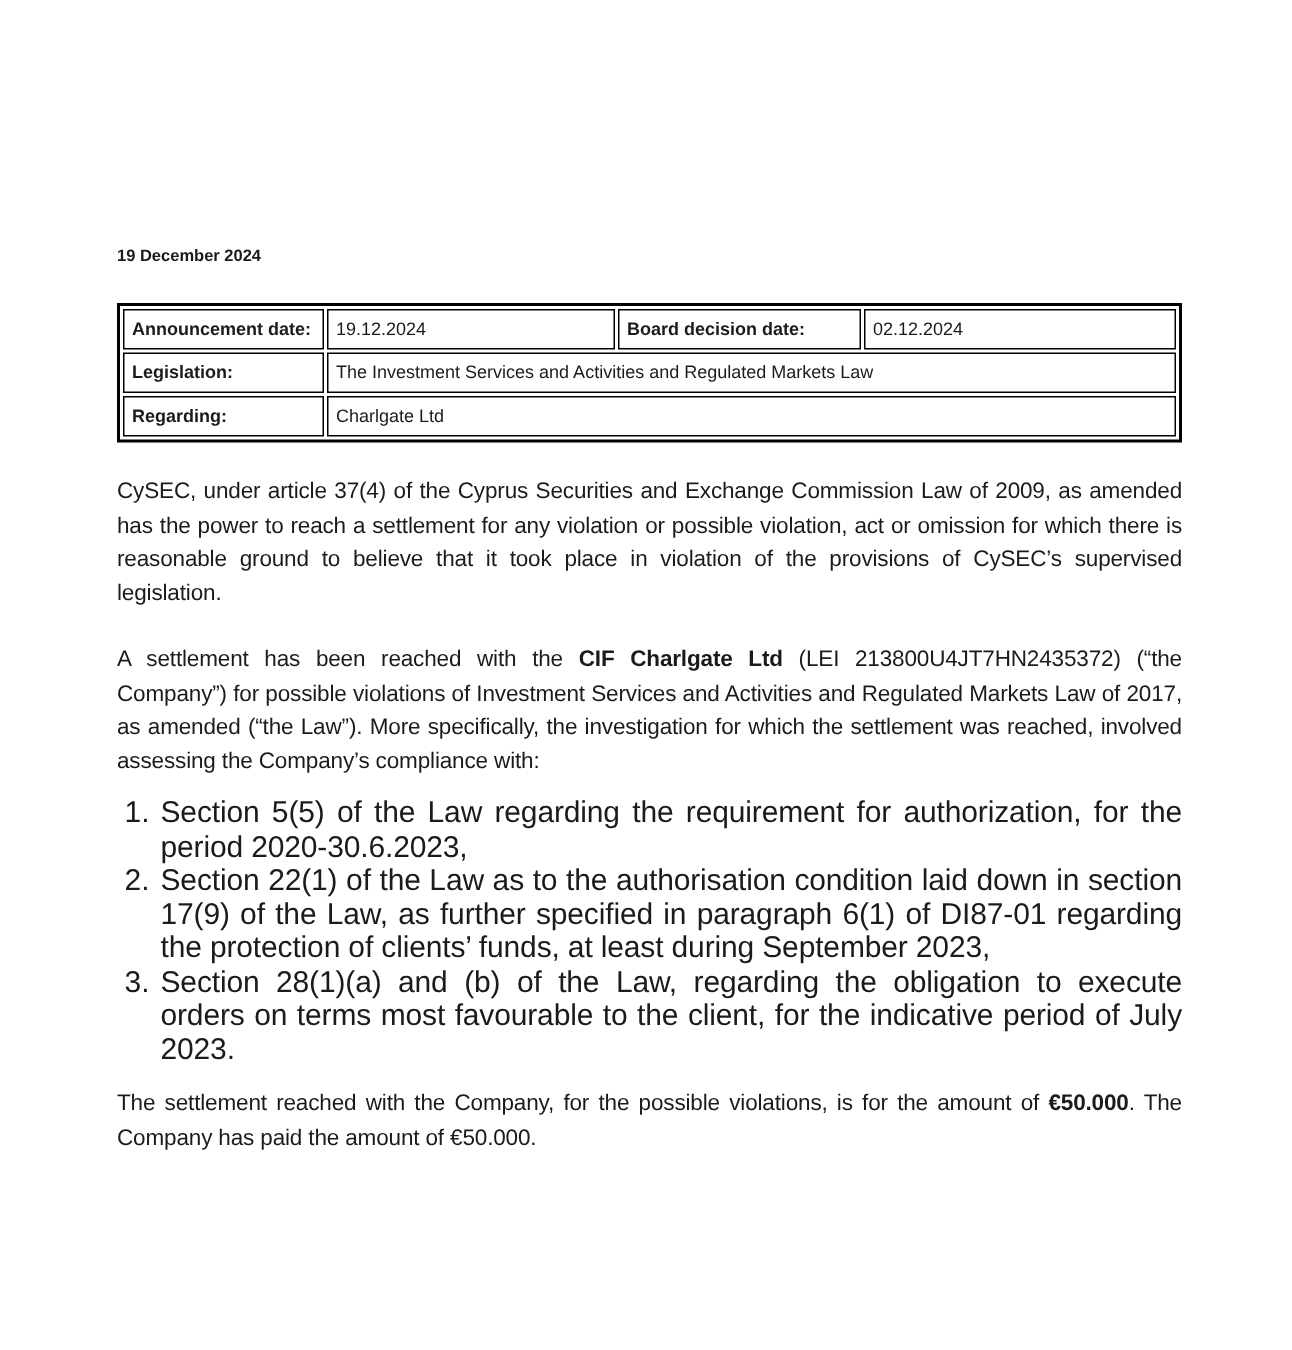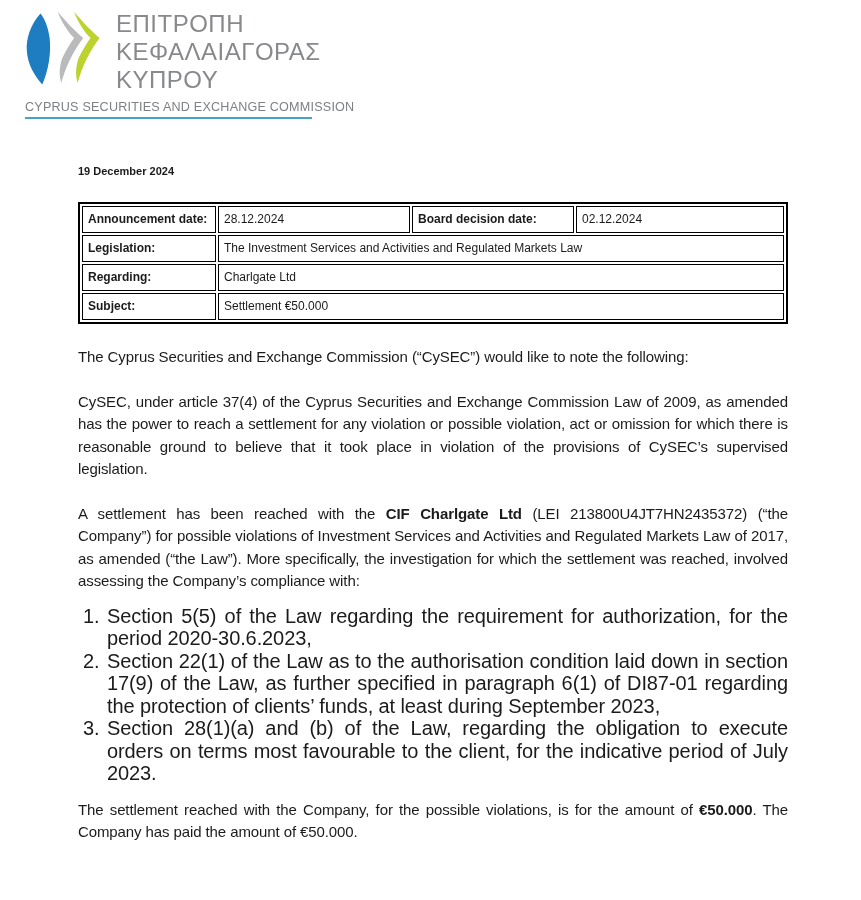--- a/index.html
+++ b/index.html
@@ -70,71 +70,50 @@
     padding-left: 2px;
   }
   .para-last { margin-top: 14px; }
   b { font-weight: bold; }
 </style>
 </head>
 <body>
 
 <div class="page">
 
-  <header class="logo">
-    <div class="logo-row">
-      <svg class="logo-mark" viewBox="0 0 88 82" aria-hidden="true">
-        <path d="M 36,0 C 46,12 56,22 64,29 C 54,42 45,60 40,78 C 37,70 38,60 41,51 C 45,43 49,36 54,29 C 47,22 40,11 36,0 Z" fill="#b9babc"></path>
-        <path d="M 54,0 C 64,12 74,22 82,29 C 72,42 63,60 58,78 C 55,70 56,60 59,51 C 63,43 67,36 72,29 C 65,22 58,11 54,0 Z" fill="#bdd12f"></path>
-        <path d="M 17,2 C 6,14 1,30 2,43 C 3,58 10,70 19,80 C 26,64 29,45 27,28 C 25,15 21,7 17,2 Z" fill="#1e7dc1"></path>
-      </svg>
-      <div class="logo-greek" style="color: rgb(135, 137, 140);">
-        <div>ΕΠΙΤΡΟΠΗ</div>
-        <div>ΚΕΦΑΛΑΙΑΓΟΡΑΣ</div>
-        <div>ΚΥΠΡΟΥ</div>
-      </div>
-    </div>
-    <div class="logo-sub">CYPRUS SECURITIES AND EXCHANGE COMMISSION</div>
-    <div class="logo-rule" style="background-color: rgb(69, 162, 201);"></div>
-  </header>
 
   <main class="content">
 
     <p class="doc-date">19 December 2024</p>
 
     <table class="info-table">
       <colgroup>
         <col class="col1">
           <col class="col2">
           <col class="col3">
           <col>
       </colgroup>
       <tbody>
         <tr>
           <td class="lbl">Announcement date:</td>
-          <td>28.12.2024</td>
+          <td>19.12.2024</td>
           <td class="lbl">Board decision date:</td>
           <td>02.12.2024</td>
         </tr>
         <tr>
           <td class="lbl">Legislation:</td>
           <td colspan="3">The Investment Services and Activities and Regulated Markets Law</td>
         </tr>
         <tr>
           <td class="lbl">Regarding:</td>
           <td colspan="3">Charlgate Ltd</td>
         </tr>
-        <tr>
-          <td class="lbl">Subject:</td>
-          <td colspan="3">Settlement €50.000</td>
-        </tr>
       </tbody>
     </table>
 
-    <p class="para">The Cyprus Securities and Exchange Commission (“CySEC”) would like to note the following:</p>
     <p class="para">CySEC, under article 37(4) of the Cyprus Securities and Exchange Commission Law of 2009, as amended has the power to reach a settlement for any violation or possible violation, act or omission for which there is reasonable ground to believe that it took place in violation of the provisions of CySEC’s supervised legislation.</p>
     <p class="para"><span>A settlement has been reached with the </span><b>CIF Charlgate Ltd</b><span> (LEI 213800U4JT7HN2435372) (“the Company”) for possible violations of Investment Services and Activities and Regulated Markets Law of 2017, as amended (“the Law”). More specifically, the investigation for which the settlement was reached, involved assessing the Company’s compliance with:</span></p>
 
     <ol class="law-list">
       <li>Section 5(5) of the Law regarding the requirement for authorization, for the period 2020-30.6.2023,</li>
       <li>Section 22(1) of the Law as to the authorisation condition laid down in section 17(9) of the Law, as further specified in paragraph 6(1) of DI87-01 regarding the protection of clients’ funds, at least during September 2023,</li>
       <li>Section 28(1)(a) and (b) of the Law, regarding the obligation to execute orders on terms most favourable to the client, for the indicative period of July 2023.</li>
     </ol>
 
     <p class="para para-last"><span>The settlement reached with the Company, for the possible violations, is for the amount of </span><b>€50.000</b><span>. The Company has paid the amount of €50.000.</span></p>

